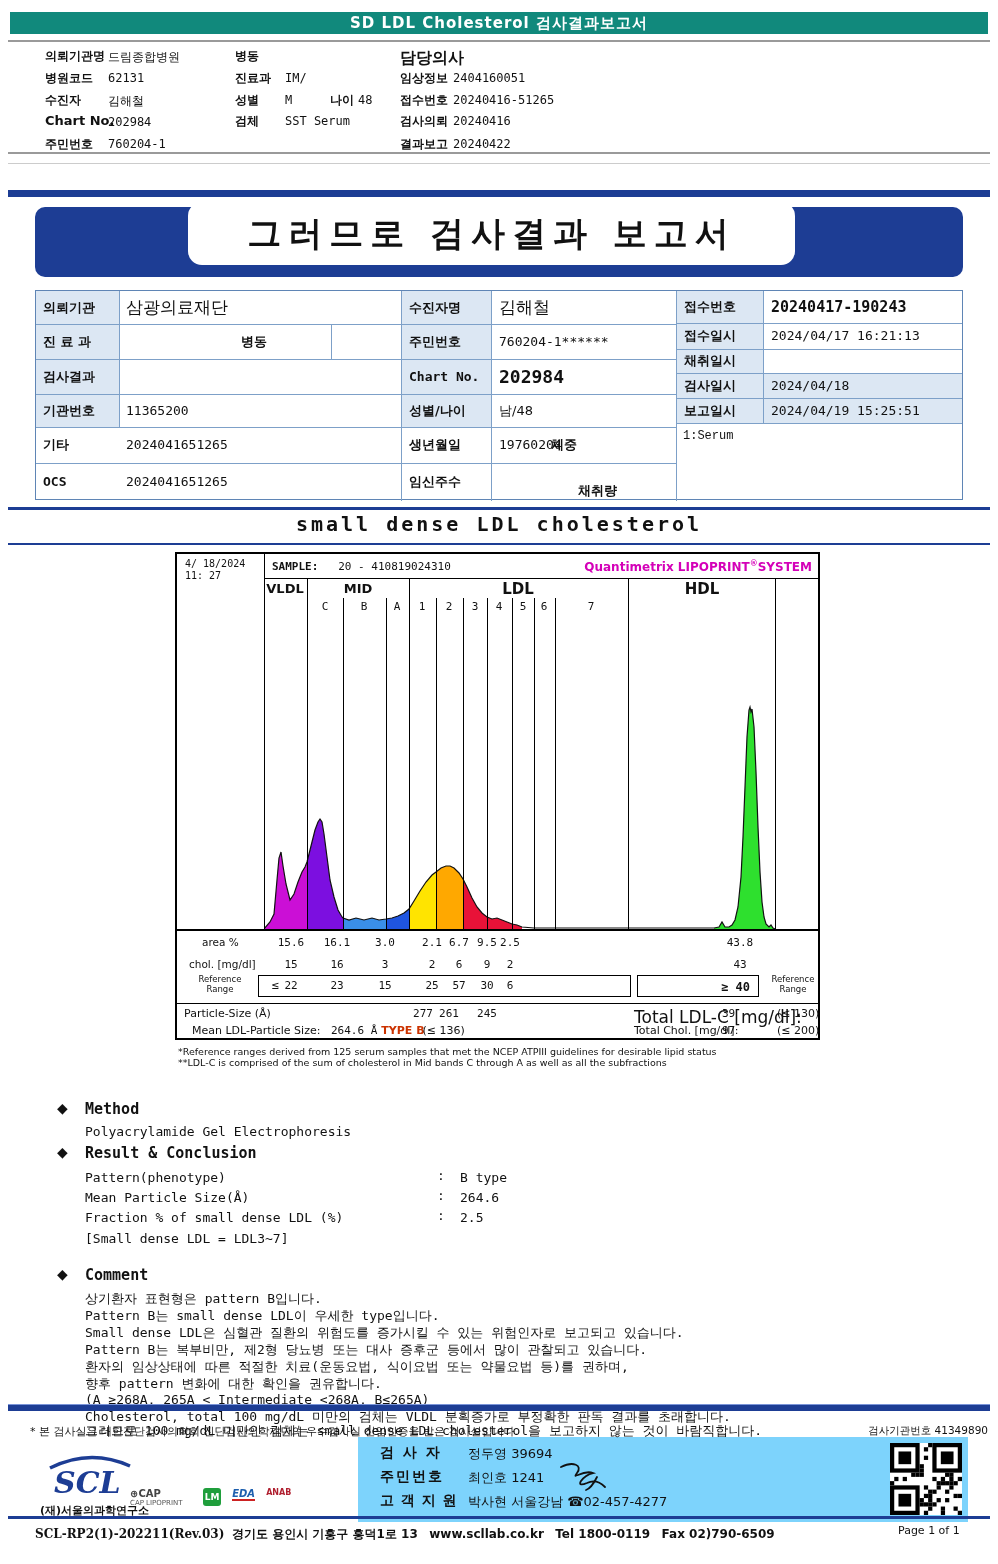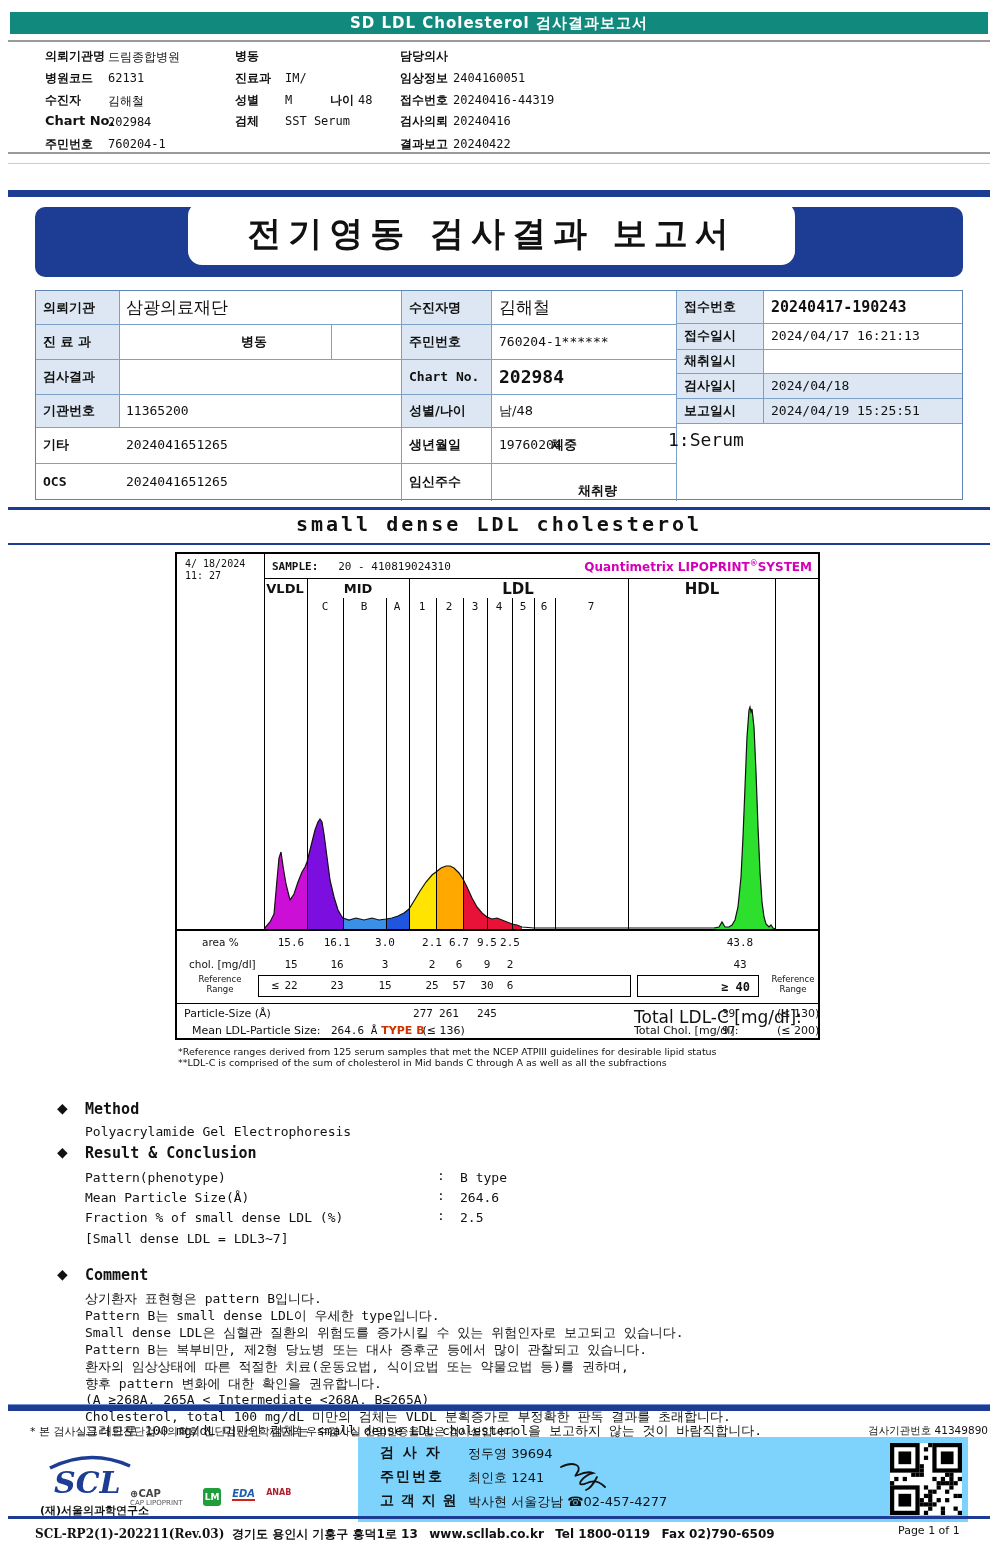--- a/index.html
+++ b/index.html
@@ -48,35 +48,35 @@
   <div class="cell cklbl" style="left:235px;top:48px;font-size:12px;">병동</div>
   <div class="cell cklbl" style="left:235px;top:70px;font-size:12px;">진료과</div>
   <div class="cell mono" style="left:285px;top:71px;font-size:12px;">IM/</div>
   <div class="cell cklbl" style="left:235px;top:92px;font-size:12px;">성별</div>
   <div class="cell mono" style="left:285px;top:93px;font-size:12px;">M</div>
   <div class="cell cklbl" style="left:330px;top:92px;font-size:12px;">나이</div>
   <div class="cell mono" style="left:358px;top:93px;font-size:12px;">48</div>
   <div class="cell cklbl" style="left:235px;top:113px;font-size:12px;">검체</div>
   <div class="cell mono" style="left:285px;top:114px;font-size:12px;">SST Serum</div>
 
-  <div class="cell cklbl" style="left:400px;top:48px;font-size:12px;">담당의사</div>
+  <div class="cell cklbl" style="left:400px;top:48px;font-size:16px;">담당의사</div>
   <div class="cell cklbl" style="left:400px;top:70px;font-size:12px;">임상정보</div>
   <div class="cell mono" style="left:453px;top:71px;font-size:12px;">2404160051</div>
   <div class="cell cklbl" style="left:400px;top:92px;font-size:12px;">접수번호</div>
-  <div class="cell mono" style="left:453px;top:93px;font-size:12px;">20240416-44319</div>
+  <div class="cell mono" style="left:453px;top:93px;font-size:12px;">20240416-51265</div>
   <div class="cell cklbl" style="left:400px;top:113px;font-size:12px;">검사의뢰</div>
   <div class="cell mono" style="left:453px;top:114px;font-size:12px;">20240416</div>
   <div class="cell cklbl" style="left:400px;top:136px;font-size:12px;">결과보고</div>
   <div class="cell mono" style="left:453px;top:137px;font-size:12px;">20240422</div>
 </div>
 
 <div class="abs" style="left:8px;top:190px;width:982px;height:7px;background:#1d3d94;"></div>
 <div class="abs" style="left:35px;top:207px;width:928px;height:70px;background:#1d3d94;border-radius:10px;"></div>
 <div class="abs" style="left:188px;top:202px;width:607px;height:63px;background:#fff;border-radius:14px;text-align:center;line-height:63px;">
-  <span class="b" style="font-size:34px;letter-spacing:7px;">전기영동 검사결과 보고서</span>
+  <span class="b" style="font-size:34px;letter-spacing:7px;">그러므로 검사결과 보고서</span>
 </div>
 
 <div class="abs" style="left:35px;top:290px;width:928px;height:210px;border:1px solid #5f85b5;box-sizing:border-box;">
 
   <div class="tint" style="left:0;top:0;width:83px;height:136px;"></div>
   <div class="tint" style="left:365px;top:0;width:90px;height:136px;"></div>
   <div class="tint" style="left:640px;top:0;width:87px;height:132px;"></div>
   <div class="tint" style="left:727px;top:82px;width:199px;height:50px;"></div>
 
   <div class="vline" style="left:83px;top:0;height:136px;"></div>
@@ -126,21 +126,21 @@
 
   <div class="cell cklbl" style="left:648px;top:0;line-height:32px;">접수번호</div>
   <div class="cell b mono" style="left:735px;top:0;line-height:32px;font-size:15px;">20240417-190243</div>
   <div class="cell cklbl" style="left:648px;top:32px;line-height:26px;">접수일시</div>
   <div class="cell mono" style="left:735px;top:32px;line-height:26px;">2024/04/17 16:21:13</div>
   <div class="cell cklbl" style="left:648px;top:58px;line-height:24px;">채취일시</div>
   <div class="cell cklbl" style="left:648px;top:82px;line-height:25px;">검사일시</div>
   <div class="cell mono" style="left:735px;top:82px;line-height:25px;">2024/04/18</div>
   <div class="cell cklbl" style="left:648px;top:107px;line-height:25px;">보고일시</div>
   <div class="cell mono" style="left:735px;top:107px;line-height:25px;">2024/04/19 15:25:51</div>
-  <div class="cell mono" style="left:632px;top:138px;font-size:18px;">1:Serum</div>
+  <div class="cell mono" style="left:647px;top:138px;font-size:12px;font-family:Liberation Mono, monospace;">1:Serum</div>
 </div>
 
 <div class="abs" style="left:8px;top:507px;width:982px;height:3px;background:#1d3d94;"></div>
 <div class="abs" style="left:0;top:512px;width:998px;text-align:center;">
   <span class="b mono" style="font-size:20px;letter-spacing:3px;">small dense LDL cholesterol</span>
 </div>
 <div class="abs" style="left:8px;top:543px;width:982px;height:2px;background:#1d3d94;"></div>
 
 <div class="abs" style="left:175px;top:552px;width:645px;height:488px;border:2px solid #000;box-sizing:border-box;">
 

